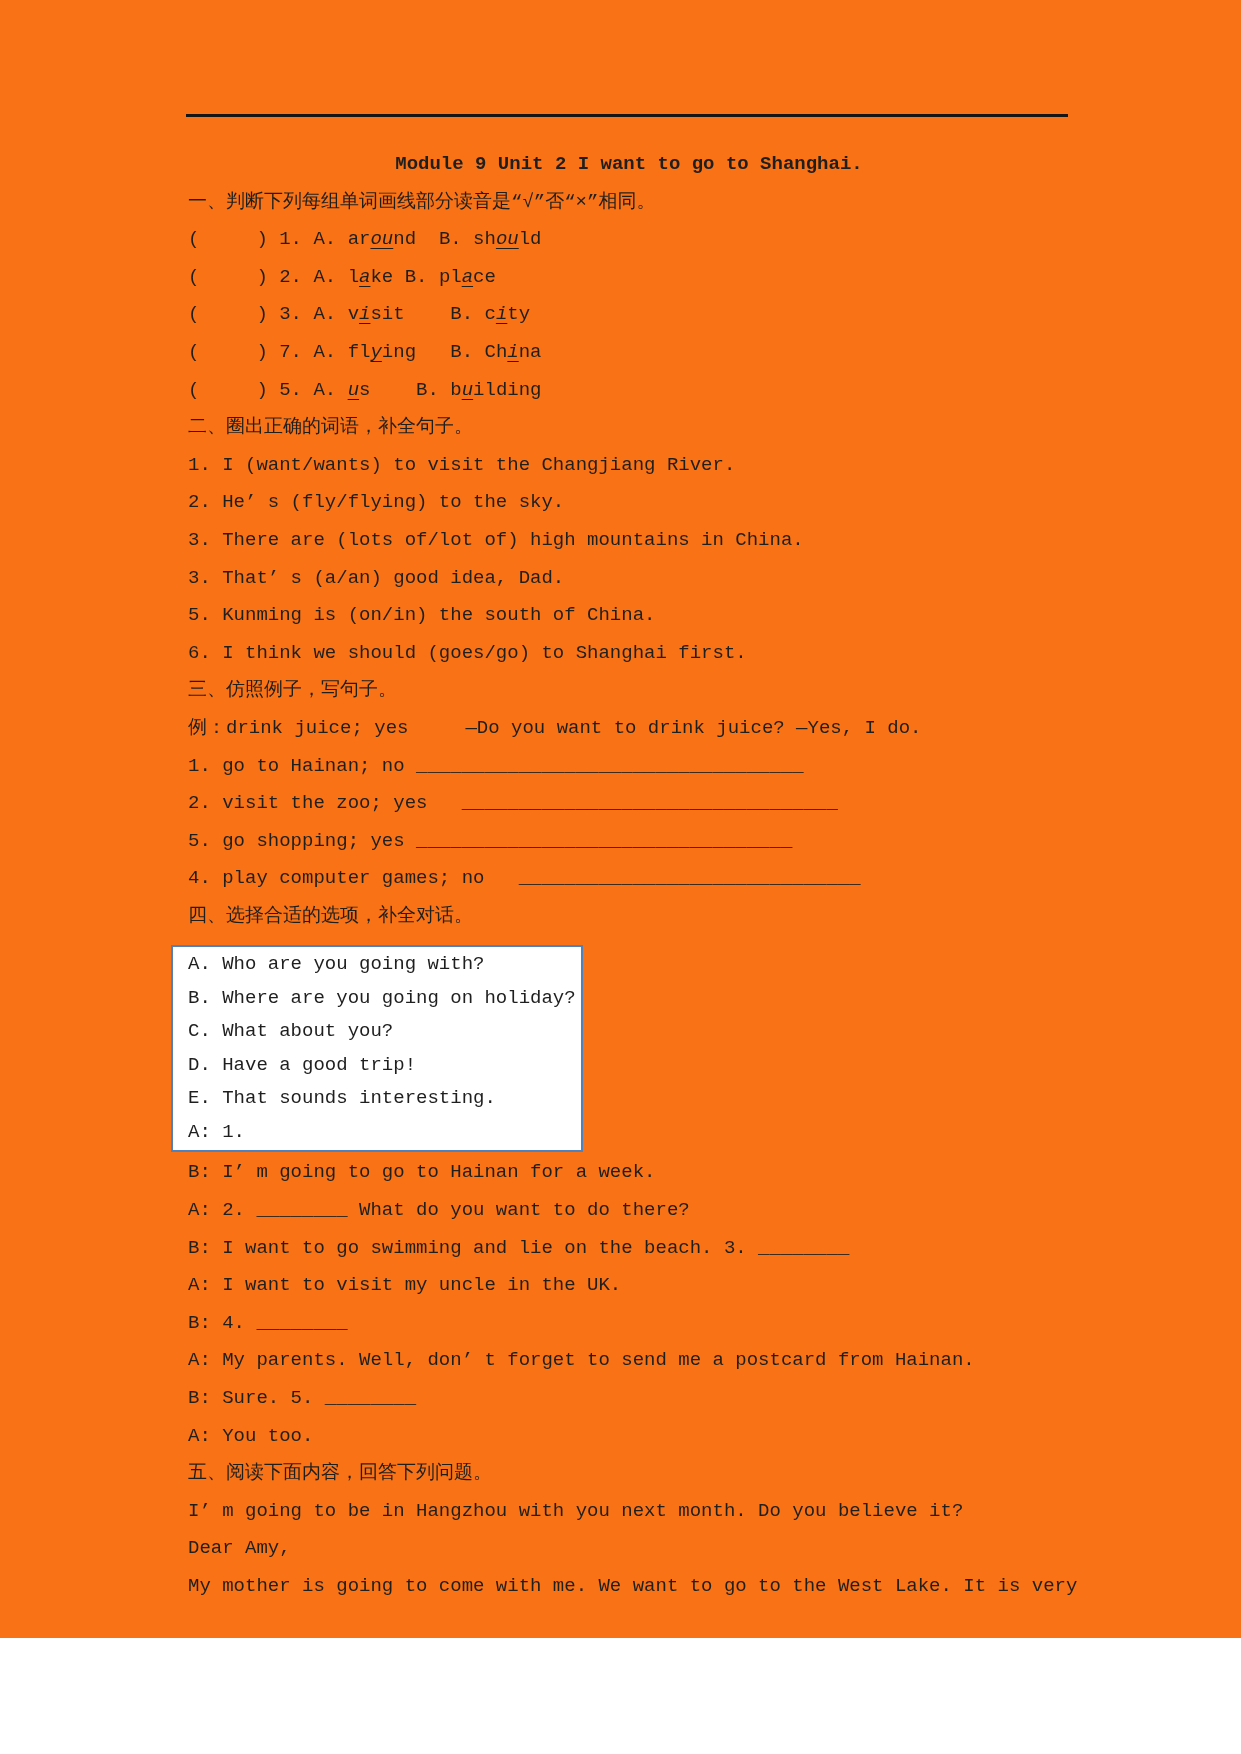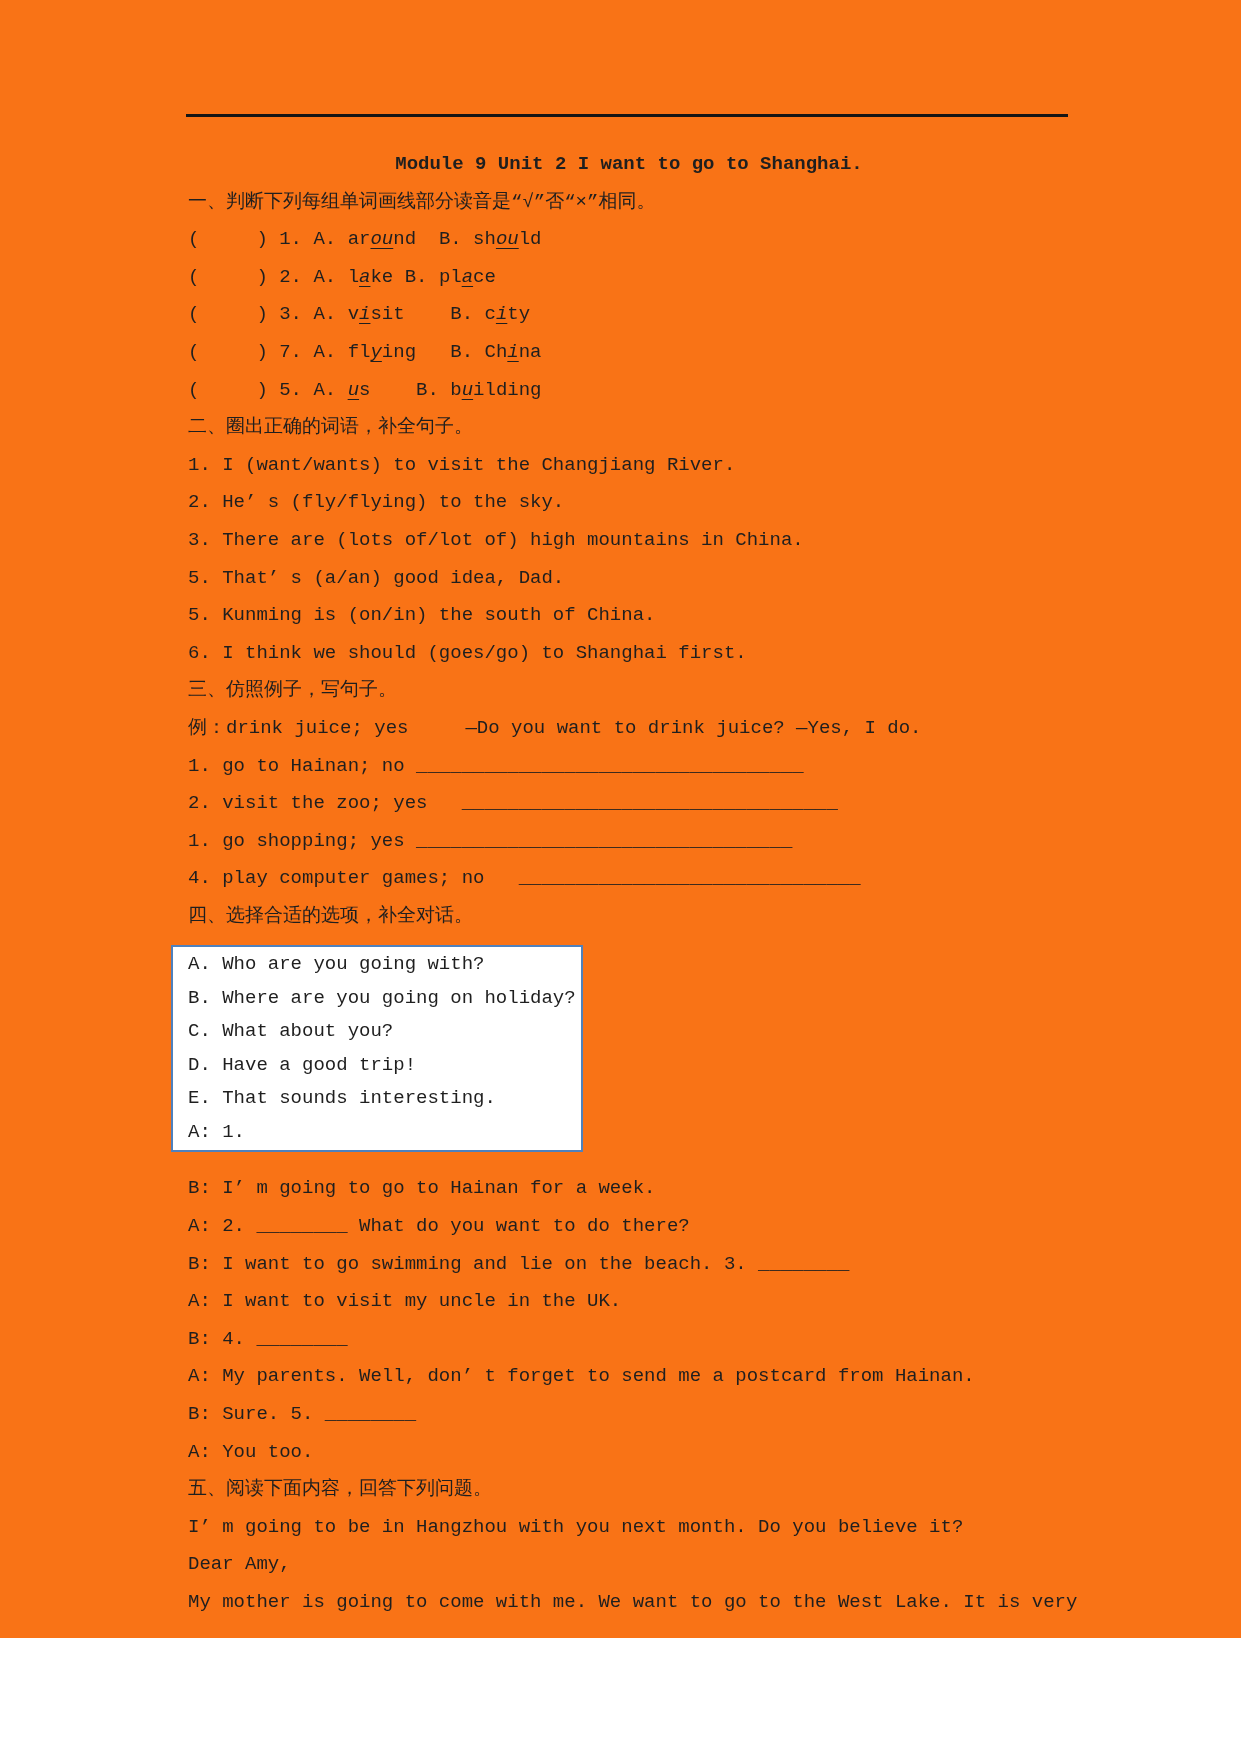--- a/index.html
+++ b/index.html
@@ -3,21 +3,21 @@
 <meta charset="utf-8">
 <style>
   html,body{margin:0;padding:0;background:#ffffff;}
   body{font-family:"Liberation Mono","DejaVu Sans Mono",monospace;color:#1f1f1f;}
   .page{position:relative;width:1241px;height:1638px;background:#f97316;overflow:hidden;}
   .rule{position:absolute;left:186px;top:114px;width:882px;height:3px;background:#151515;}
   .content{position:absolute;left:188px;top:146px;width:882px;}
   .line{white-space:pre;font-size:19px;line-height:37.6px;height:37.6px;}
   .title{font-weight:bold;text-align:center;}
   .u{text-decoration:underline;text-underline-offset:4px;font-style:italic;}
-  .option-box{box-sizing:border-box;width:412px;margin:10px 0 18px -17px;
+  .option-box{box-sizing:border-box;width:412px;margin:10px 0 2px -17px;
               border:2px solid #4f81bd;padding:1px 0 1px 15px;background:#ffffff;}
   .box-line{white-space:pre;font-size:19px;line-height:33.5px;height:33.5px;}
 </style>
 </head>
 <body>
 
 <div class="page">
   <div class="rule"></div>
   <div class="content">
 
@@ -32,29 +32,29 @@
     <div class="line"><span>(     ) 3. A. </span><span>v</span><span class="u">i</span><span>sit</span><span>    B. </span><span>c</span><span class="u">i</span><span>ty</span></div>
 
     <div class="line"><span>(     ) 7. A. </span><span>fl</span><span class="u">y</span><span>ing</span><span>   B. </span><span>Ch</span><span class="u">i</span><span>na</span></div>
 
     <div class="line"><span>(     ) 5. A. </span><span></span><span class="u">u</span><span>s</span><span>    B. </span><span>b</span><span class="u">u</span><span>ilding</span></div>
 
     <div class="line">二、圈出正确的词语，补全句子。</div>
     <div class="line">1. I (want/wants) to visit the Changjiang River.</div>
     <div class="line">2. He’ s (fly/flying) to the sky.</div>
     <div class="line">3. There are (lots of/lot of) high mountains in China.</div>
-    <div class="line">5. That’ s (a/an) good idea, Dad.</div>
+    <div class="line">3. That’ s (a/an) good idea, Dad.</div>
     <div class="line">5. Kunming is (on/in) the south of China.</div>
     <div class="line">6. I think we should (goes/go) to Shanghai first.</div>
 
     <div class="line">三、仿照例子，写句子。</div>
     <div class="line">例：drink juice; yes     —Do you want to drink juice? —Yes, I do.</div>
     <div class="line">1. go to Hainan; no __________________________________</div>
     <div class="line">2. visit the zoo; yes   _________________________________</div>
-    <div class="line">1. go shopping; yes _________________________________</div>
+    <div class="line">5. go shopping; yes _________________________________</div>
     <div class="line">4. play computer games; no   ______________________________</div>
 
     <div class="line">四、选择合适的选项，补全对话。</div>
 
     <div class="option-box" style="border-color: rgb(79, 129, 189);">
       <div class="box-line">A. Who are you going with?</div>
       <div class="box-line">B. Where are you going on holiday?</div>
       <div class="box-line">C. What about you?</div>
       <div class="box-line">D. Have a good trip!</div>
       <div class="box-line">E. That sounds interesting.</div>

